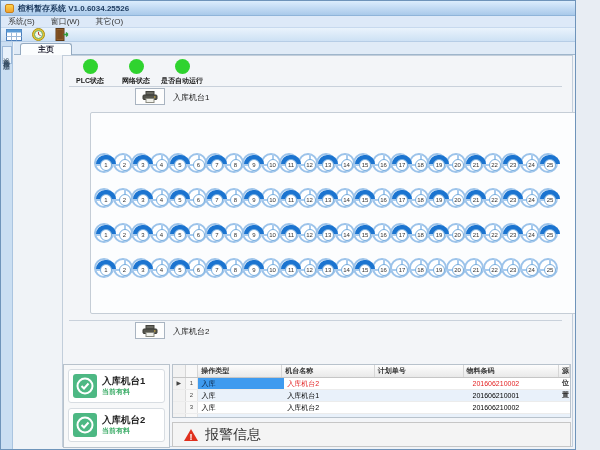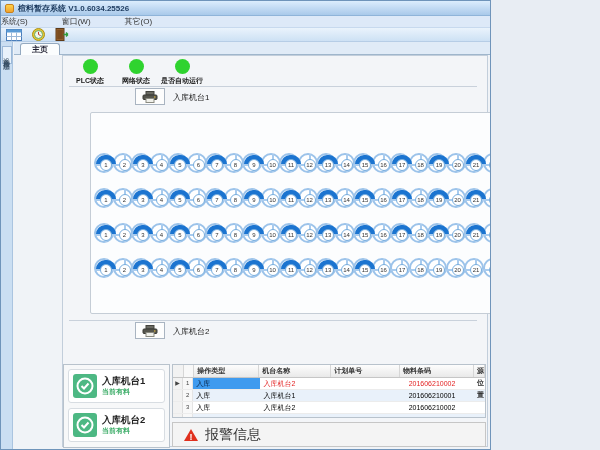--- a/index.html
+++ b/index.html
@@ -1,44 +1,44 @@
 <!DOCTYPE html>
 <html><head>
 <meta charset="utf-8">
 <style>
   * { box-sizing: border-box; }
   body { margin:0; background:#e8edf3; font-family:"Liberation Sans", sans-serif; }
-  .window { position:relative; width:491px; height:450px; border:1px solid #6f94ba; background:#f0f3f7; overflow:hidden; }
+  .window { position:relative; width:576px; height:450px; border:1px solid #6f94ba; background:#f0f3f7; overflow:hidden; }
 
   
   .titlebar { position:absolute; top:0; left:0; right:0; height:15px;
     background:linear-gradient(#dcedfd,#a9c9ea); border-bottom:1px solid #8fb4d9;
     display:flex; align-items:center; gap:4px; padding-left:4px; }
   .app-icon { width:9px; height:9px; border-radius:2px; background:linear-gradient(#ffd24a,#f0a32f); border:1px solid #c8811e; }
   .title { font-size:8px; font-weight:bold; color:#1c3a5e; }
 
   
   .menubar { position:absolute; top:15px; left:0; right:0; height:12px; background:#dde9f8;
-    border-bottom:1px solid #c7d9ee; display:flex; gap:34px; align-items:flex-start; }
+    border-bottom:1px solid #c7d9ee; display:flex; gap:16px; align-items:flex-start; padding-left:7px; }
   .menu-item { font-size:8px; color:#333; }
 
   
   .toolbar { position:absolute; top:27px; left:0; right:0; height:14px;
     background:linear-gradient(#eaf3fc,#cde1f4); border-bottom:1px solid #b6cde6;
     display:flex; gap:6px; align-items:center; padding-left:4px; }
   .toolbtn { width:18px; height:13px; display:flex; align-items:center; justify-content:center; }
 
   
   .leftstrip { position:absolute; left:0; top:41px; bottom:0; width:12px; background:#cadef2; border-right:1px solid #aac4e0; }
   .vtab { position:absolute; left:1px; top:4px; width:10px; padding:5px 0; background:#e9f2fb;
     border:1px solid #9db9d8; writing-mode:vertical-rl; font-size:7px; color:#334a60; text-align:center; letter-spacing:1px; }
 
   
   .tabstrip { position:absolute; left:13px; top:41px; right:0; height:13px; background:#e0ebf7; border-bottom:1px solid #9fb6cc; }
-  .tab { position:absolute; left:6px; top:1px; height:12px; padding:0 11px; background:#fbfdfe;
+  .tab { position:absolute; left:6px; top:1px; height:12px; padding:0 17px; background:#fbfdfe;
     border:1px solid #93a9c0; border-bottom:none; border-radius:3px 3px 0 0;
     font-size:8px; font-weight:bold; color:#223; display:flex; align-items:center; }
 
   
   .content { position:absolute; left:13px; top:54px; right:2px; bottom:2px; background:#f3f5f8; border:1px solid #c2cedb;margin-left:48px; }
 
   
   .statusrow { position:absolute; top:3px; left:4px; display:flex; }
   .status-item { width:46px; text-align:center; }
   .dot { width:15px; height:15px; border-radius:50%; margin:0 auto 2px; }

